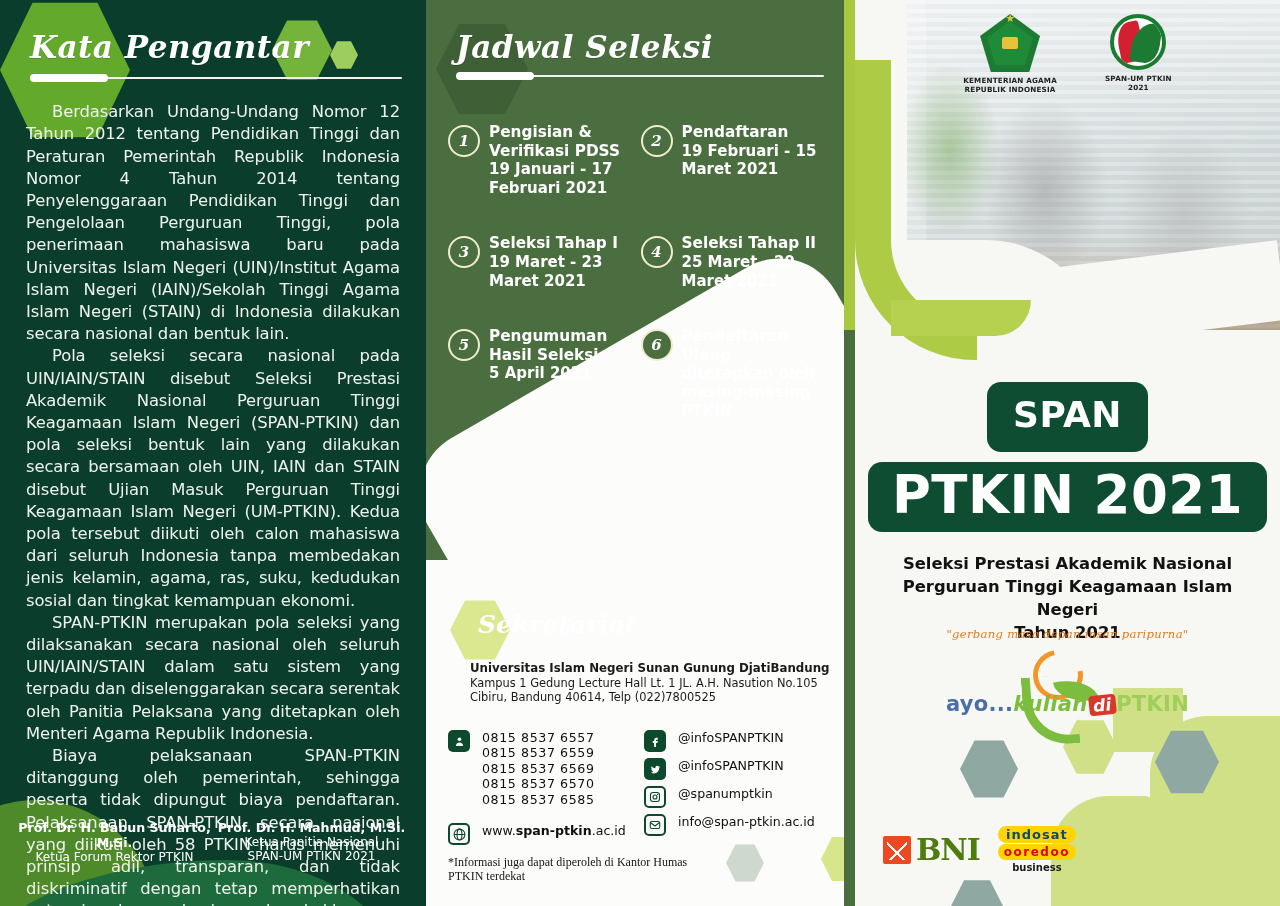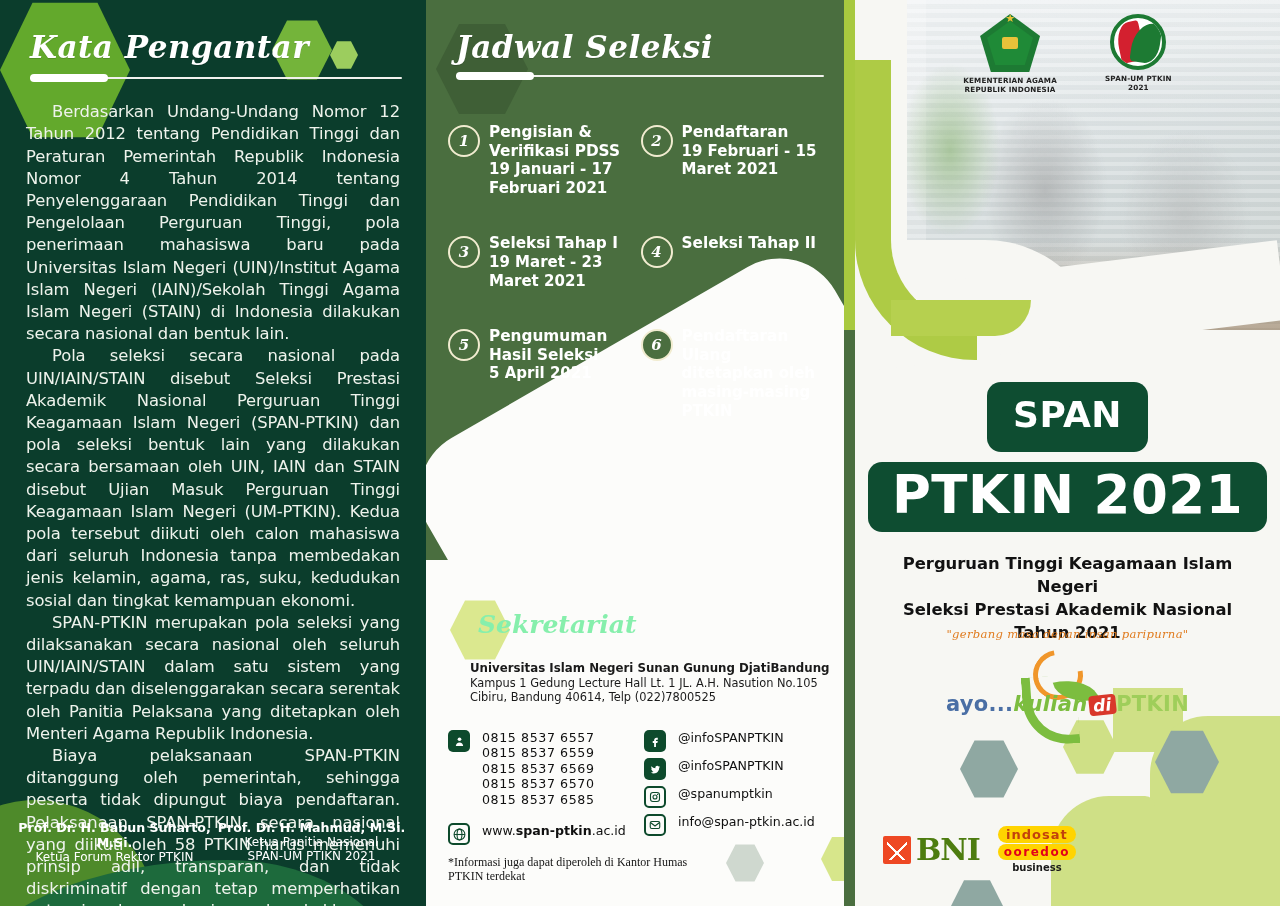--- a/index.html
+++ b/index.html
@@ -79,21 +79,21 @@
     position:absolute;left:-40px;top:560px;width:480px;height:400px;background:#fcfcfa;z-index:2;
   }
   .mid-right-strip{position:absolute;right:0;top:0;width:11px;height:906px;background:#4a6e3f;z-index:6;}
   .mid-accent-strip{position:absolute;right:0;top:0;width:11px;height:330px;background:#a8c93f;z-index:7;}
 
   .sekre{position:absolute;left:0;top:596px;width:429px;z-index:5;padding:0 22px;box-sizing:border-box;}
   .sekre-hex{position:absolute;width:60px;height:64px;left:24px;top:2px;background:#dbe88f;
     clip-path:polygon(25% 4%,75% 4%,100% 50%,75% 96%,25% 96%,0% 50%);}
   .sekre-title{
     position:relative;z-index:3;font-family:"DejaVu Serif",serif;font-style:italic;font-weight:bold;
-    color:#86efac;font-size:25px;padding-left:30px;padding-top:14px;
+    color:#ffffff;font-size:25px;padding-left:30px;padding-top:14px;
   }
   .addr{position:relative;z-index:3;margin-top:22px;color:#1a1a1a;font-family:"DejaVu Sans",sans-serif;
     font-size:11.4px;line-height:14.6px;padding-left:22px;}
   .addr .b{font-weight:bold;font-size:11.8px;}
 
   .contacts{position:absolute;left:0;top:730px;width:429px;z-index:5;display:flex;padding:0 22px;box-sizing:border-box;}
   .ccol{display:flex;flex-direction:column;}
   .ccol.left{width:196px;}
   .crow{display:flex;align-items:flex-start;gap:12px;margin-bottom:6px;}
   .cicon{flex:0 0 auto;width:22px;height:22px;border-radius:5px;background:#0d4a2c;
@@ -191,21 +191,21 @@
 
   .sponsors{position:absolute;left:28px;top:826px;z-index:7;display:flex;align-items:center;gap:18px;}
   .bni{display:flex;align-items:center;gap:5px;}
   .bni-mark{width:28px;height:28px;background:#ee4823;position:relative;border-radius:2px;}
   .bni-mark:after{content:"";position:absolute;left:4px;top:4px;width:20px;height:20px;
     background:linear-gradient(45deg,transparent 38%,#fff 38% 46%,transparent 46%),
                linear-gradient(-45deg,transparent 38%,#fff 38% 46%,transparent 46%);}
   .bni-text{font-family:"DejaVu Serif",serif;font-weight:bold;font-size:30px;color:#4d7c0f;letter-spacing:-1px;}
   .indosat{text-align:center;}
   .indosat-top{background:#ffd400;border-radius:9px;padding:1px 7px;
-    font-family:"DejaVu Sans",sans-serif;font-weight:bold;font-size:13px;color:#c2410c;letter-spacing:1px;}
+    font-family:"DejaVu Sans",sans-serif;font-weight:bold;font-size:13px;color:#0c4a6e;letter-spacing:1px;}
   .indosat-mid{background:#ffd400;border-radius:9px;padding:1px 6px;margin-top:1px;
     font-family:"DejaVu Sans",sans-serif;font-weight:bold;font-size:12px;color:#e2001a;letter-spacing:1.5px;}
   .indosat-bot{font-family:"DejaVu Sans",sans-serif;font-weight:bold;font-size:10px;color:#1a1a1a;margin-top:2px;}
 
   .pr-hex{position:absolute;clip-path:polygon(25% 4%,75% 4%,100% 50%,75% 96%,25% 96%,0% 50%);z-index:3;}
   .pr-hex-g1{left:105px;top:738px;width:58px;height:62px;background:#8fa8a2;}
   .pr-hex-l1{left:208px;top:718px;width:54px;height:58px;background:#cfe086;}
   .pr-hex-g2{left:300px;top:728px;width:64px;height:68px;background:#8fa8a2;}
   .pr-hex-g3{left:96px;top:878px;width:52px;height:56px;background:#8fa8a2;}
   .pr-lime-curve{position:absolute;right:0;top:716px;width:130px;height:190px;background:#cfe086;
@@ -287,20 +287,21 @@
         <div class="num-badge">3</div>
         <div class="sched-txt">
           <span class="st">Seleksi Tahap I</span>
           <span class="sd">19 Maret - 23 Maret 2021</span>
         </div>
       </div>
       <div class="sched-item">
         <div class="num-badge">4</div>
         <div class="sched-txt">
           <span class="st">Seleksi Tahap II</span>
+          <span class="sd">25 Maret - 29 Maret 2021</span>
         </div>
       </div>
       <div class="sched-item">
         <div class="num-badge">5</div>
         <div class="sched-txt">
           <span class="st">Pengumuman Hasil Seleksi</span>
           <span class="sd">5 April 2021</span>
         </div>
       </div>
       <div class="sched-item">
@@ -430,22 +431,22 @@
         </div>
         <div class="logo-cap" style="white-space:pre-line">SPAN-UM PTKIN
 2021</div>
       </div>
     </div>
 
     <div class="title-block">
       <div class="tchip t1">SPAN</div>
       <div class="tchip t2">PTKIN 2021</div>
       <div class="sub">
+        <div>Seleksi Prestasi Akademik Nasional</div>
         <div>Perguruan Tinggi Keagamaan Islam Negeri</div>
-        <div>Seleksi Prestasi Akademik Nasional</div>
         <div>Tahun 2021</div>
       </div>
     </div>
 
     <div class="tagline">"gerbang masa depan insan paripurna"</div>
 
     <div class="ayo">
       <div class="ayo-ring"></div>
       <div class="ayo-stem"></div>
       <div class="ayo-leaf"></div>

